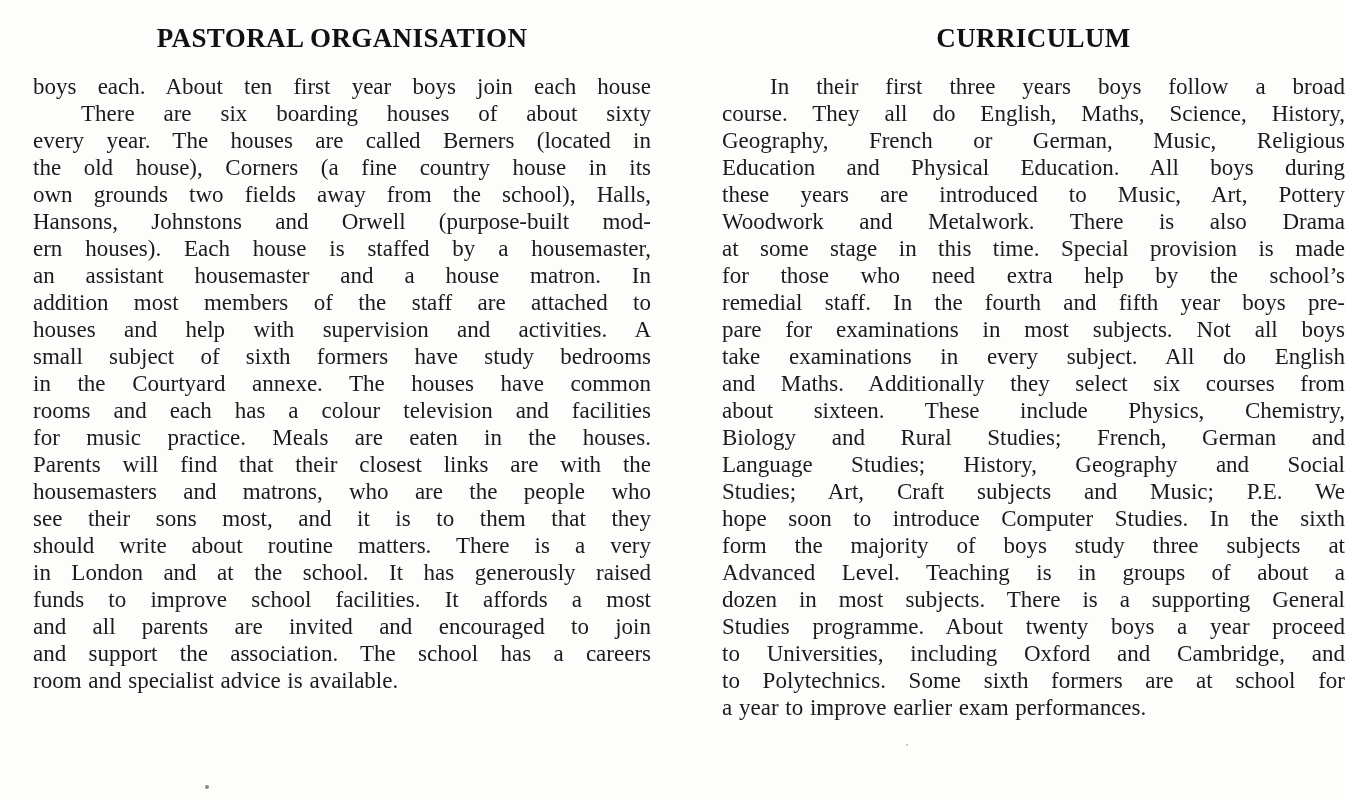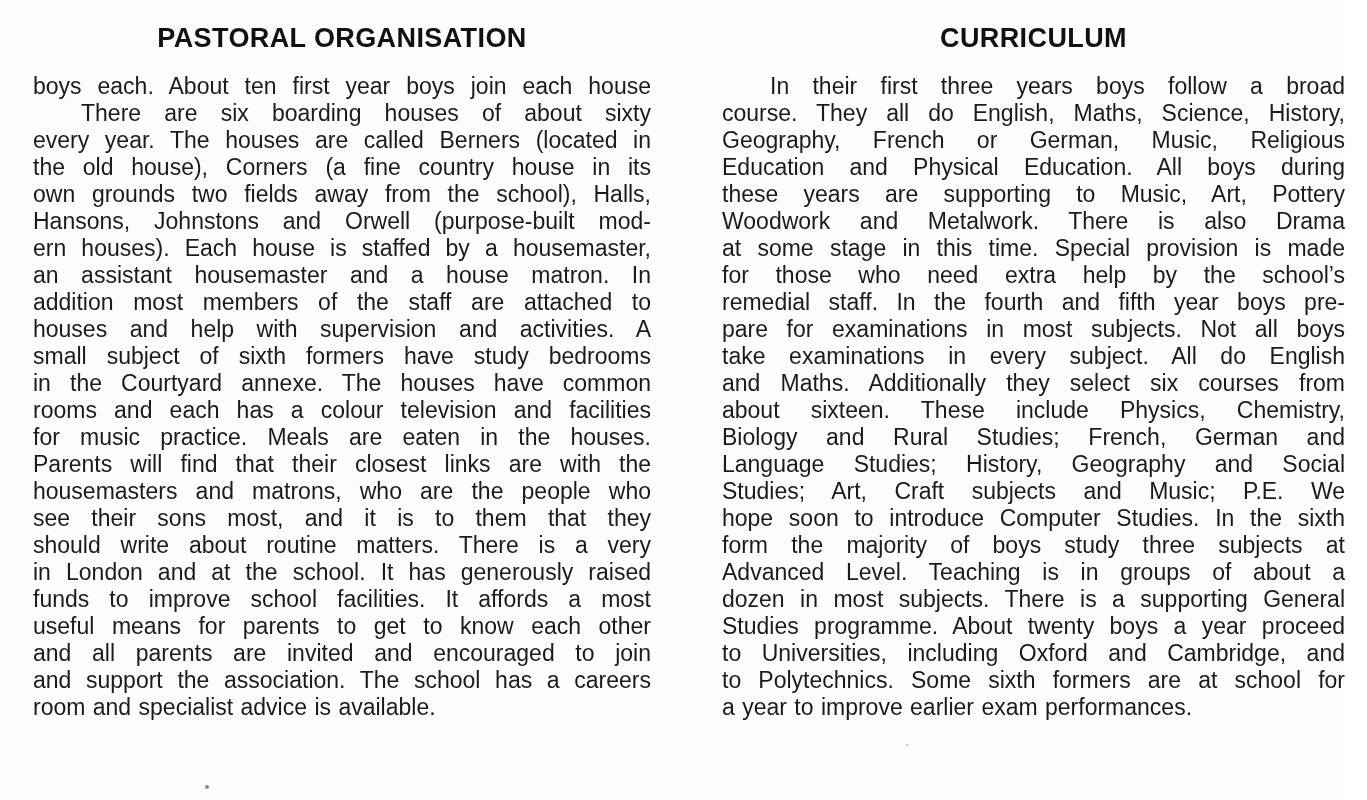--- a/index.html
+++ b/index.html
@@ -6,21 +6,21 @@
     margin: 0;
     padding: 0;
     background: #ffffff;
   }
   .page {
     position: relative;
     width: 1345px;
     height: 800px;
     background: #fdfdfc;
     color: #1b1b1b;
-    font-family: Liberation Sans, sans-serif;
+    font-family: Liberation Serif, serif;
     overflow: hidden;
   }
   .col {
     position: absolute;
     top: 0;
     padding-top: 24px;
   }
   .col-left  { left: 33px;  width: 618px; }
   .col-right { left: 722px; width: 623px; }
   h2.heading {
@@ -73,35 +73,34 @@
         <div class="line">small subject of sixth formers have study bedrooms</div>
         <div class="line">in the Courtyard annexe. The houses have common</div>
         <div class="line">rooms and each has a colour television and facilities</div>
         <div class="line">for music practice. Meals are eaten in the houses.</div>
         <div class="line">Parents will find that their closest links are with the</div>
         <div class="line">housemasters and matrons, who are the people who</div>
         <div class="line">see their sons most, and it is to them that they</div>
         <div class="line">should write about routine matters. There is a very</div>
         <div class="line">in London and at the school. It has generously raised</div>
         <div class="line">funds to improve school facilities. It affords a most</div>
-        <div class="line">useful means for parents to get to know each other</div>
         <div class="line">and all parents are invited and encouraged to join</div>
         <div class="line">and support the association. The school has a careers</div>
         <div class="line last">room and specialist advice is available.</div>
       </div>
   </section>
 
   <section class="col col-right">
     <h2 class="heading">CURRICULUM</h2>
     <div class="body-text">
         <div class="line first">In their first three years boys follow a broad</div>
         <div class="line">course. They all do English, Maths, Science, History,</div>
         <div class="line">Geography, French or German, Music, Religious</div>
         <div class="line">Education and Physical Education. All boys during</div>
-        <div class="line">these years are supporting to Music, Art, Pottery</div>
+        <div class="line">these years are introduced to Music, Art, Pottery</div>
         <div class="line">Woodwork and Metalwork. There is also Drama</div>
         <div class="line">at some stage in this time. Special provision is made</div>
         <div class="line">for those who need extra help by the school’s</div>
         <div class="line">remedial staff. In the fourth and fifth year boys pre-</div>
         <div class="line">pare for examinations in most subjects. Not all boys</div>
         <div class="line">take examinations in every subject. All do English</div>
         <div class="line">and Maths. Additionally they select six courses from</div>
         <div class="line">about sixteen. These include  Physics, Chemistry,</div>
         <div class="line">Biology and Rural Studies; French, German and</div>
         <div class="line">Language Studies; History, Geography and Social</div>

